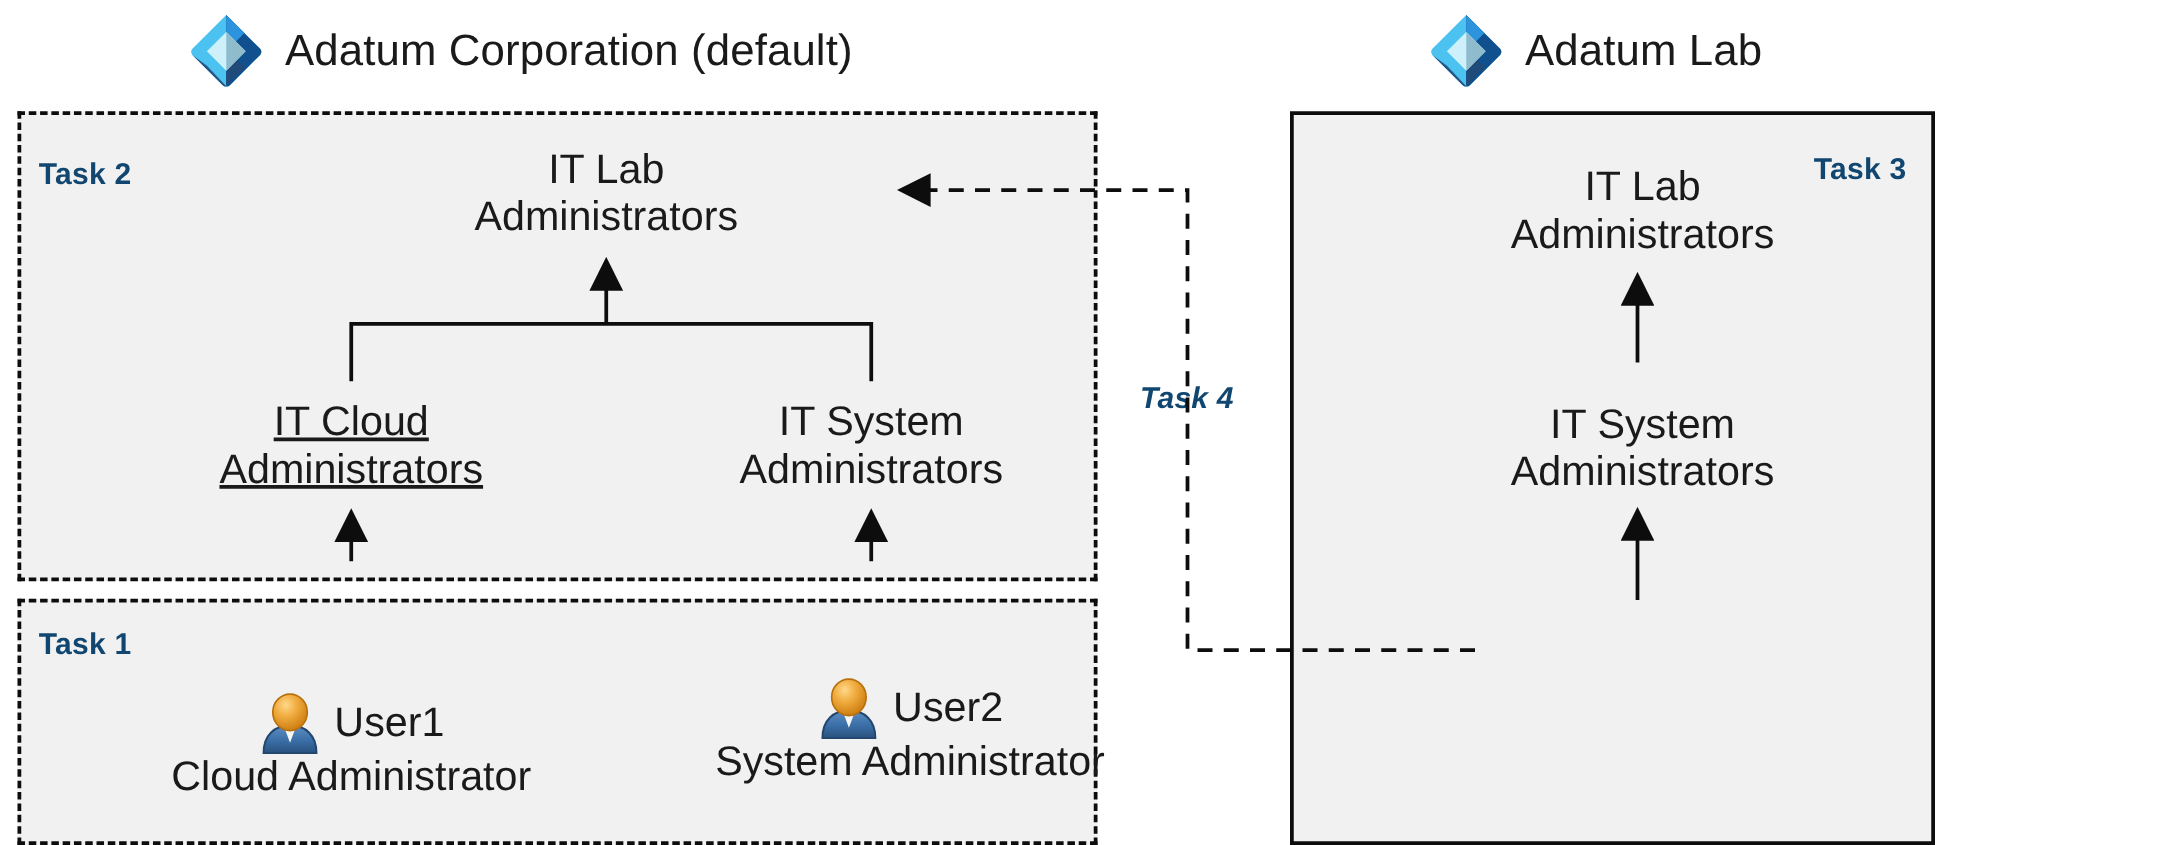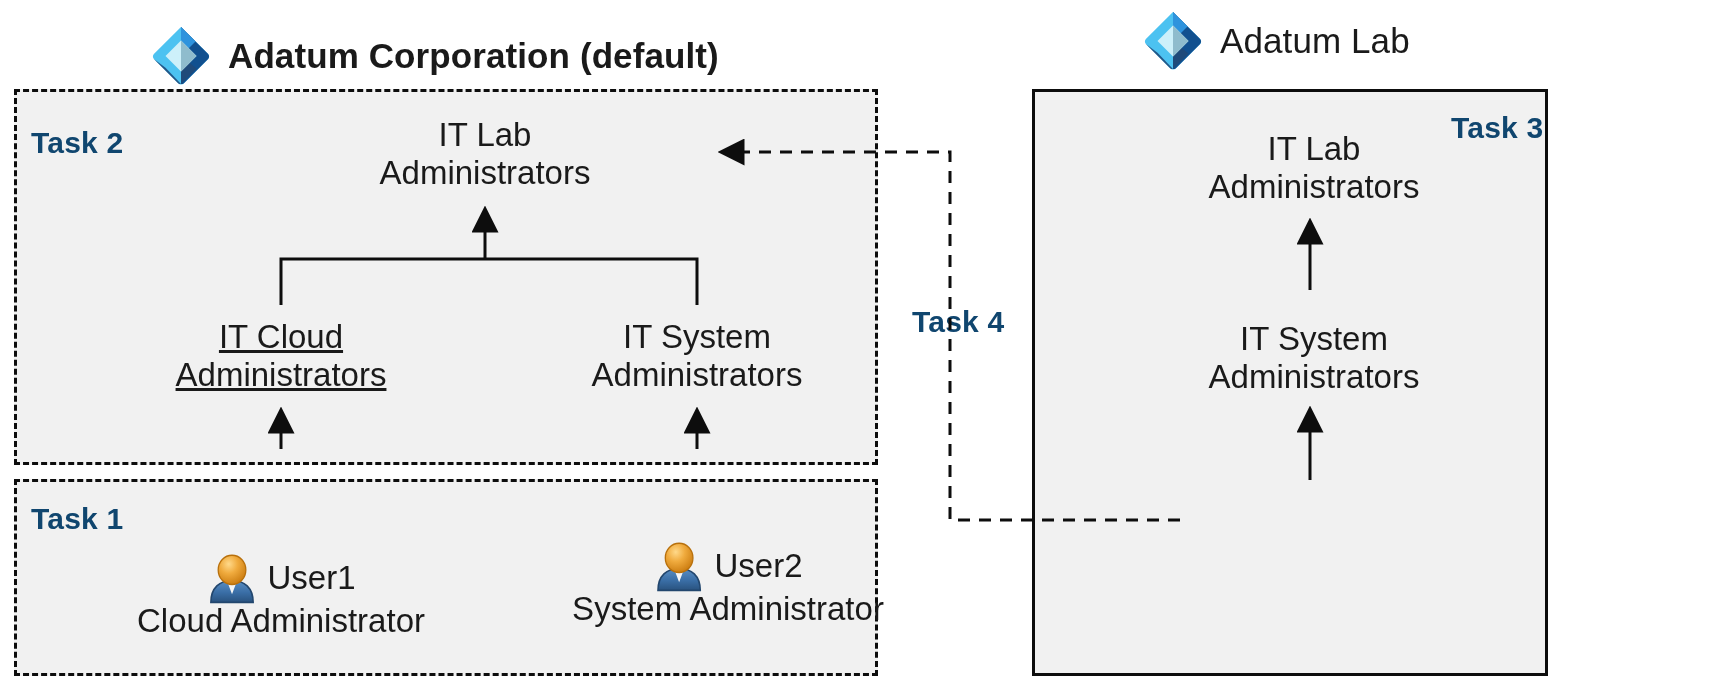--- a/index.html
+++ b/index.html
@@ -48,21 +48,21 @@
     border: 3px dashed #0d0d0d;
     background: #f1f1f1;
   }
   .region.solid {
     border: 3px solid #0d0d0d;
     background: #f1f1f1;
   }
 
   .task-label {
     position: absolute;
-    font-size: 30px;
+    font-size: 24px;
     font-weight: bold;
     color: #10466f;
     white-space: nowrap;
     letter-spacing: 0.2px;
   }
 
   
   .node-text {
     position: absolute;
     font-size: 33px;
@@ -159,21 +159,21 @@
 
       <marker id="arrow-solid" viewBox="0 0 12 12" refX="10" refY="6" markerWidth="9" markerHeight="9" orient="auto-start-reverse">
         <path d="M0 0 L12 6 L0 12 z" fill="#0d0d0d"></path>
       </marker>
       <marker id="arrow-dashed" viewBox="0 0 12 12" refX="10" refY="6" markerWidth="9" markerHeight="9" orient="auto-start-reverse">
         <path d="M0 0 L12 6 L0 12 z" fill="#0d0d0d"></path>
       </marker>
     </defs>
   </svg>
 
-  <div class="tenant-header" style="left:150px; top:25px;font-weight:bold;">
+  <div class="tenant-header" style="left:150px; top:10px;">
     <svg class="aad-icon">
       <use href="#sym-aad"></use>
     </svg>
     <span class="tenant-title">Adatum Corporation (default)</span>
   </div>
 
   <div class="tenant-header" style="left:1142px; top:10px;">
     <svg class="aad-icon">
       <use href="#sym-aad"></use>
     </svg>
@@ -209,30 +209,30 @@
     <div class="person-row">
       <svg class="person-icon">
         <use href="#sym-user"></use>
       </svg>
       <span class="person-name">User2</span>
     </div>
     <div class="person-role">System Administrator</div>
   </div>
 
   <div class="region solid" style="left:1032px; top:89px; width:516px; height:587px;"></div>
-  <div class="task-label" style="left:1451px; top:111px;">Task 3</div>
+  <div class="task-label" style="left:1451px; top:122px;">Task 3</div>
 
   <div class="node-text" style="left:1314px; top:130px;">IT Lab
 Administrators</div>
 
   <div class="node-text" style="left:1314px; top:320px;">IT System
 Administrators</div>
 
 
-  <div class="task-label" style="left:912px; top:305px;">Task 4</div>
+  <div class="task-label" style="left:912px; top:305px;font-style:italic;">Task 4</div>
 
   <svg id="connectors">
 
     <line x1="281" y1="449" x2="281" y2="411" stroke="#0d0d0d" stroke-width="3" marker-end="url(#arrow-solid)"></line>
     <line x1="697" y1="449" x2="697" y2="411" stroke="#0d0d0d" stroke-width="3" marker-end="url(#arrow-solid)"></line>
 
     <path d="M 281 305 L 281 259 L 697 259 L 697 305" fill="none" stroke="#0d0d0d" stroke-width="3"></path>
     <line x1="485" y1="259" x2="485" y2="210" stroke="#0d0d0d" stroke-width="3" marker-end="url(#arrow-solid)"></line>
 
     <line x1="1310" y1="480" x2="1310" y2="410" stroke="#0d0d0d" stroke-width="3" marker-end="url(#arrow-solid)"></line>

